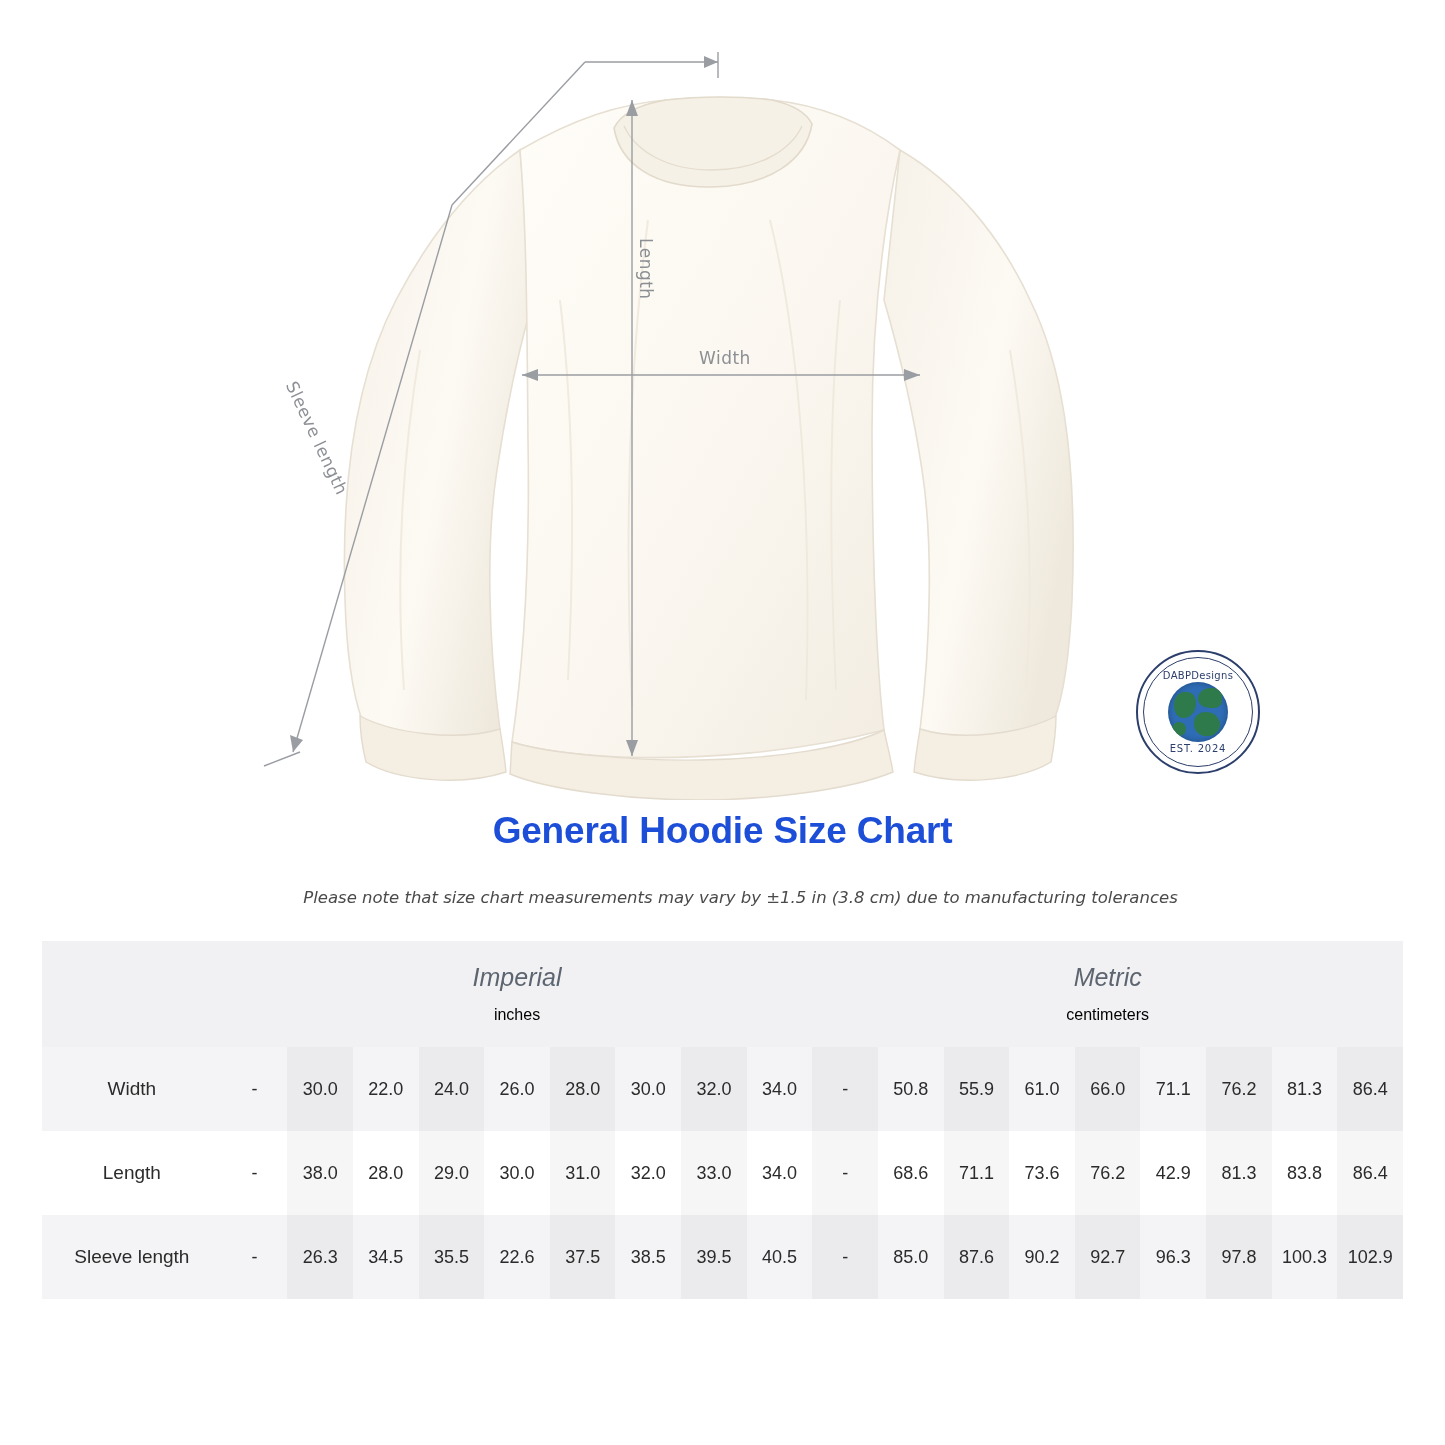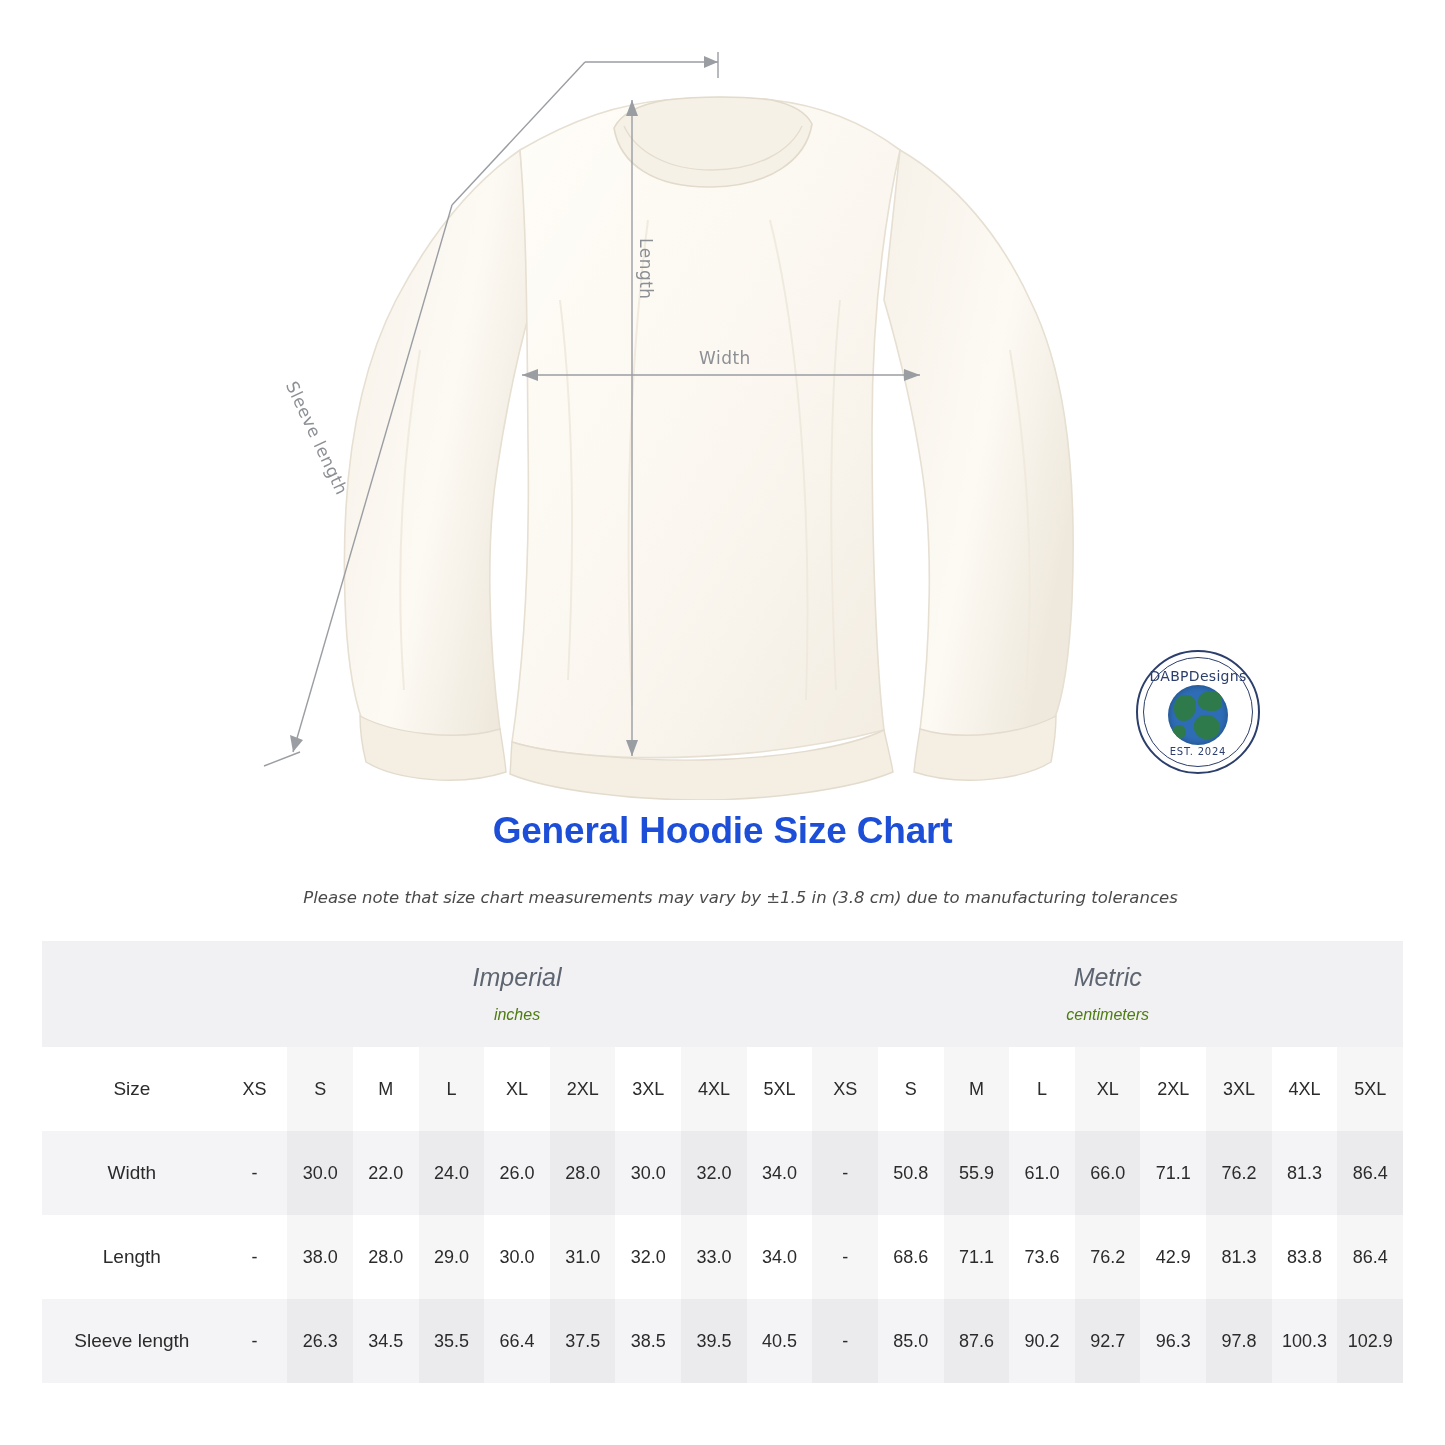--- a/index.html
+++ b/index.html
@@ -69,21 +69,21 @@
     align-items: center;
     justify-content: center;
   }
   #brand-badge .inner-ring {
     position: absolute;
     left: 5px; top: 5px; right: 5px; bottom: 5px;
     border-radius: 50%;
     border: 1px solid #2c3e6b;
   }
   #brand-name {
-    font-size: 14px;
+    font-size: 10px;
     color: #2c3e6b;
     letter-spacing: .3px;
     margin-bottom: 1px;
     font-family: "DejaVu Sans", sans-serif;
   }
   #brand-est {
     font-size: 10px;
     color: #2c3e6b;
     letter-spacing: .8px;
     margin-top: 1px;
@@ -150,22 +150,21 @@
   }
   .sys-head .sys-name {
     font-size: 25px;
     font-style: italic;
     font-weight: normal;
     color: #5d6570;
     line-height: 1.1;
   }
   .sys-head .sys-unit {
     font-size: 16px;
-    font-style: italic;
-    color: #4d7c0f;
+    color: #000000;
     margin-top: 15px;
   }
   .blank-head { background: #f1f1f3; }
 
   tr.head-row td {
     height: 84px;
     font-size: 18px;
     color: #2b2b2b;
     vertical-align: middle;
   }
@@ -297,41 +296,20 @@
         <td class="sys-head" colspan="9">
           <div class="sys-name">Imperial</div>
           <div class="sys-unit">inches</div>
         </td>
         <td class="sys-head" colspan="9">
           <div class="sys-name">Metric</div>
           <div class="sys-unit">centimeters</div>
         </td>
       </tr>
 
-      <tr class="head-row band-even">
-        <td class="rowlabel">Size</td>
-        <td>XS</td>
-        <td class="col-shade">S</td>
-        <td>M</td>
-        <td class="col-shade">L</td>
-        <td>XL</td>
-        <td class="col-shade">2XL</td>
-        <td>3XL</td>
-        <td class="col-shade">4XL</td>
-        <td>5XL</td>
-        <td class="col-shade">XS</td>
-        <td>S</td>
-        <td class="col-shade">M</td>
-        <td>L</td>
-        <td class="col-shade">XL</td>
-        <td>2XL</td>
-        <td class="col-shade">3XL</td>
-        <td>4XL</td>
-        <td class="col-shade">5XL</td>
-      </tr>
 
       <tr class="data-row band-odd">
         <td class="rowlabel">Width</td>
         <td>-</td>
         <td class="col-shade">30.0</td>
         <td>22.0</td>
         <td class="col-shade">24.0</td>
         <td>26.0</td>
         <td class="col-shade">28.0</td>
         <td>30.0</td>
@@ -369,21 +347,21 @@
         <td>83.8</td>
         <td class="col-shade">86.4</td>
       </tr>
 
       <tr class="data-row band-odd">
         <td class="rowlabel">Sleeve length</td>
         <td>-</td>
         <td class="col-shade">26.3</td>
         <td>34.5</td>
         <td class="col-shade">35.5</td>
-        <td>66.4</td>
+        <td>22.6</td>
         <td class="col-shade">37.5</td>
         <td>38.5</td>
         <td class="col-shade">39.5</td>
         <td>40.5</td>
         <td class="col-shade">-</td>
         <td>85.0</td>
         <td class="col-shade">87.6</td>
         <td>90.2</td>
         <td class="col-shade">92.7</td>
         <td>96.3</td>

